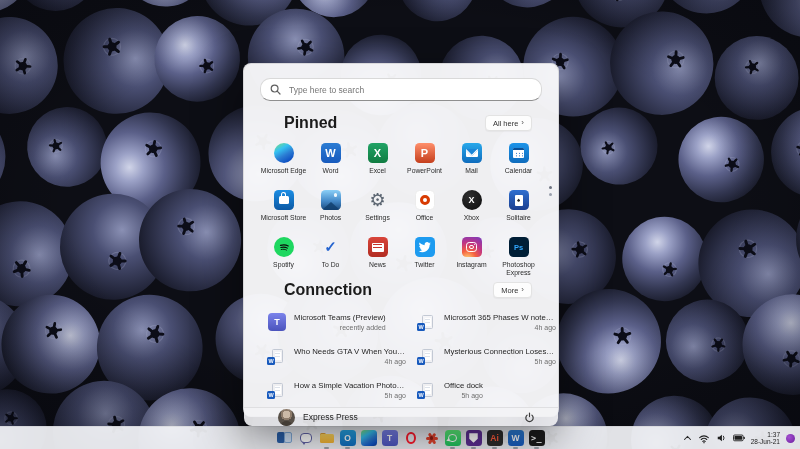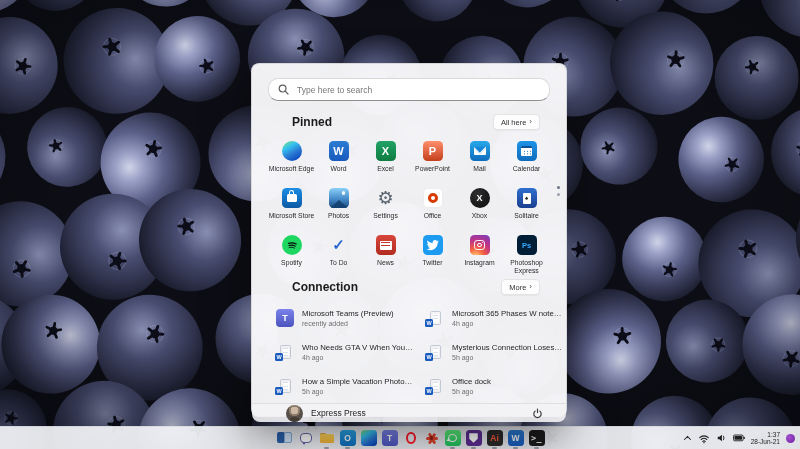--- a/index.html
+++ b/index.html
@@ -3,51 +3,51 @@
 <meta charset="utf-8">
 <style>
   html,body{margin:0;padding:0;}
   body{width:800px;height:449px;overflow:hidden;position:relative;
        font-family:"Liberation Sans",sans-serif;background:#0d0e15;}
 
   
   #wallpaper{position:absolute;inset:0;z-index:0;}
 
   
-  .start-menu{position:absolute;left:251px;top:63px;width:314px;height:352px;z-index:5;
+  .start-menu{position:absolute;left:243px;top:63px;width:314px;height:352px;z-index:5;
     background:rgba(247,247,249,0.97);border:1px solid rgba(0,0,0,0.10);border-radius:8px;
     box-shadow:0 18px 45px rgba(0,0,0,0.5);display:flex;flex-direction:column;}
   .search-wrap{margin:14px 16px 0;}
   .search-box{display:flex;align-items:center;gap:6px;height:21px;background:#fff;
     border:1px solid #d9d9d9;border-bottom:1px solid #8f8f8f;border-radius:10px;padding:0 9px;}
   .search-box input{border:none;outline:none;flex:1;font-size:8.5px;color:#444;background:transparent;
     font-family:"Liberation Sans",sans-serif;}
   .search-box input::placeholder{color:#767676;}
 
   .sec-head{display:flex;align-items:center;justify-content:space-between;padding:0 26px 0 27px;}
   .sec-head.pinned{margin-top:13px;}
   .sec-head.recd{margin-top:4px;}
-  .sec-title{font-size:12px;font-weight:700;color:#1b1b1b;padding-left:13px;}
+  .sec-title{font-size:16px;font-weight:700;color:#1b1b1b;padding-left:13px;}
   .pill-btn{display:flex;align-items:center;gap:3px;background:#fdfdfd;border:1px solid #e3e3e3;
     border-radius:4px;padding:2.5px 7px;font-size:7.5px;color:#333;cursor:default;
     box-shadow:0 1px 1px rgba(0,0,0,0.04);}
   .pill-btn .chev{font-size:8px;color:#555;line-height:1;}
 
   .apps-grid{display:grid;grid-template-columns:repeat(6,1fr);padding:5px 16px 0;row-gap:1px;}
   .app{display:flex;flex-direction:column;align-items:center;padding-top:6px;min-height:40px;cursor:default;}
   .app-label{font-size:6.8px;color:#2b2b2b;text-align:center;line-height:8px;margin-top:3.5px;
     max-width:46px;overflow:hidden;}
 
   .page-dots{position:absolute;right:6px;top:122px;display:flex;flex-direction:column;gap:4px;align-items:center;}
   .pdot{width:3px;height:3px;border-radius:50%;background:#9aa0ad;}
   .pdot.active{background:#6d7380;}
 
   .rec-grid{display:grid;grid-template-columns:1fr 1fr;padding:6px 18px 0;}
   .rec-item{display:flex;align-items:center;gap:8px;padding:5px 6px;border-radius:4px;cursor:default;min-height:24px;}
-  .rec-text{display:flex;flex-direction:column;min-width:0;}
+  .rec-text{display:flex;flex-direction:column;min-width:0;align-items:flex-end;}
   .rec-title{font-size:7.8px;color:#1f1f1f;white-space:nowrap;overflow:hidden;text-overflow:ellipsis;max-width:112px;}
   .rec-sub{font-size:7px;color:#6e6e6e;margin-top:1.5px;}
 
   .menu-footer{margin-top:auto;height:33px;border-top:1px solid rgba(0,0,0,0.08);
     display:flex;align-items:center;padding:0 20px 0 34px;border-radius:0 0 8px 8px;background:rgba(243,243,245,0.9);}
   .user-chip{display:flex;align-items:center;gap:8px;cursor:default;}
   .avatar{width:17px;height:17px;border-radius:50%;
     background:radial-gradient(circle at 50% 32%,#cbb9a6 0 26%,#8d7b6a 27% 40%,#585048 41%);position:relative;overflow:hidden;}
   .avatar::after{content:"";position:absolute;left:3px;right:3px;bottom:-3px;height:8px;border-radius:50% 50% 0 0;background:#433c35;}
   .user-name{font-size:8.5px;color:#222;}

